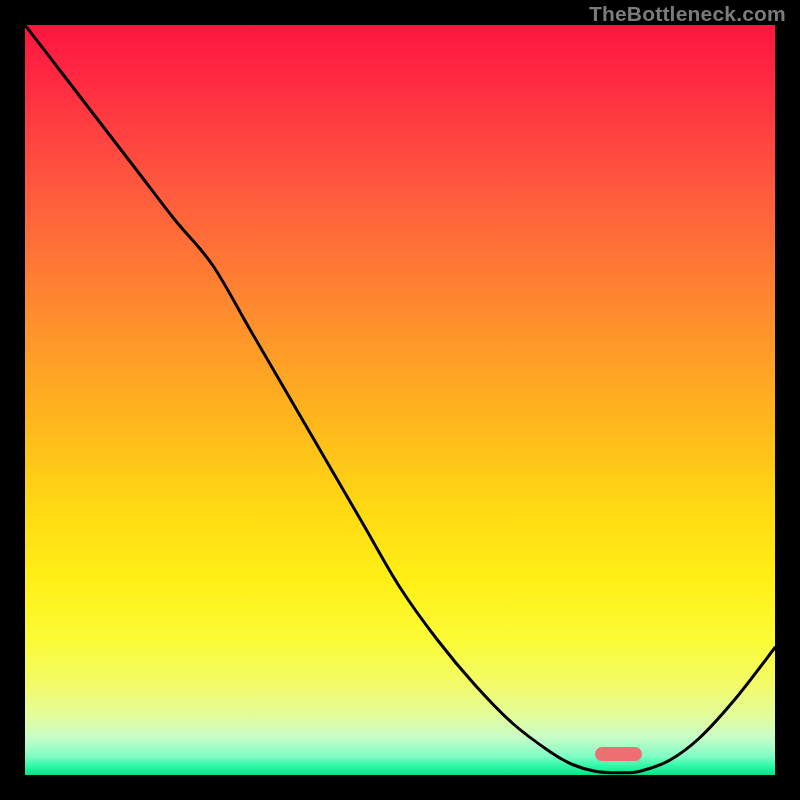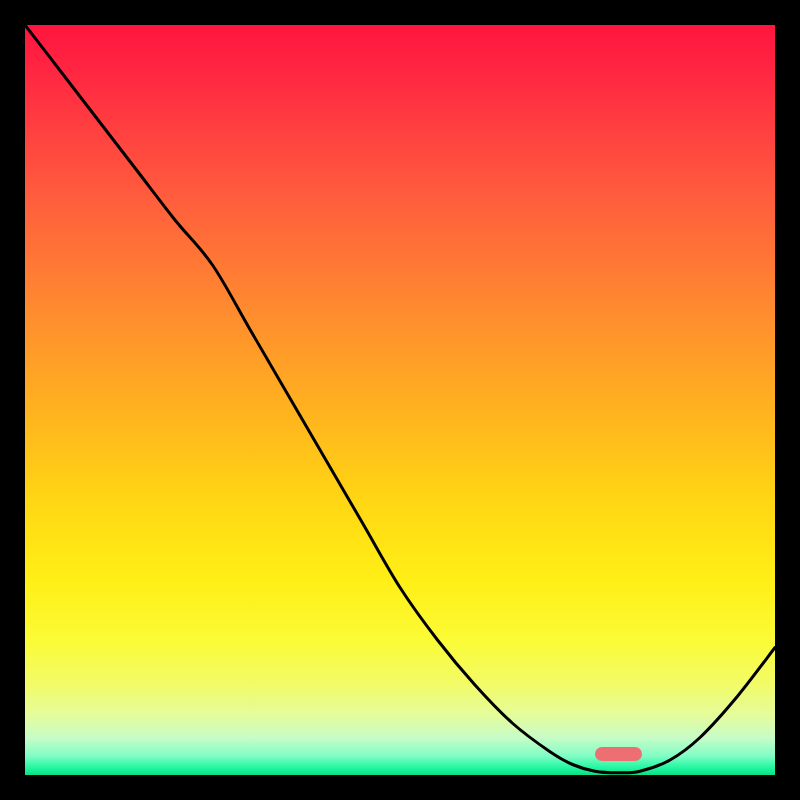--- a/index.html
+++ b/index.html
@@ -72,13 +72,14 @@
 <body>
 
 <div class="frame">
   <div class="plot">
     <div class="gradient"></div>
     <svg class="curve" viewBox="0 0 750 750" preserveAspectRatio="none">
       <path id="curve-path" d="M 0 0 C 6.25 8.125, 25 32.5, 37.5 48.75 C 50 65, 62.5 81.25, 75 97.5 C 87.5 113.75, 100 130, 112.5 146.25 C 125 162.5, 137.5 179.375, 150 195 C 162.5 210.625, 175 221.74999999999994, 187.5 239.99999999999994 C 200 258.24999999999994, 212.5 283, 225 304.5 C 237.5 326, 250 347.5, 262.5 369 C 275 390.5, 287.5 412, 300 433.5 C 312.5 455, 325 476.5, 337.5 498 C 350 519.5, 362.5 543, 375 562.5 C 387.5 582, 400.00000000000006 598.75, 412.50000000000006 615 C 425.00000000000006 631.25, 437.5 646.125, 450 660 C 462.5 673.875, 475 687.125, 487.5 698.25 C 500 709.375, 515 719.875, 525 726.75 C 535 733.625, 540 736.25, 547.5 739.5 C 555 742.75, 562.5 744.875, 570 746.25 C 577.5 747.625, 585 747.75, 592.5 747.75 C 600 747.75, 606.25 748.375, 615 746.25 C 623.75 744.125, 635 740.625, 645 735 C 655 729.375, 663.75 723.125, 675 712.5 C 686.25 701.875, 700 686.25, 712.5 671.25 C 725 656.25, 743.75 630.625, 750 622.5" fill="none" stroke="#000" stroke-width="3" stroke-linejoin="round" stroke-linecap="round"></path>
     </svg>
     <div class="marker" id="ideal-marker" style="left: 570px; width: 46.5px; top: 722px; height: 14px; background: rgb(237, 111, 114);"></div>
   </div>
+  <div class="watermark">TheBottleneck.com</div>
 </div>
 
 </body></html>

